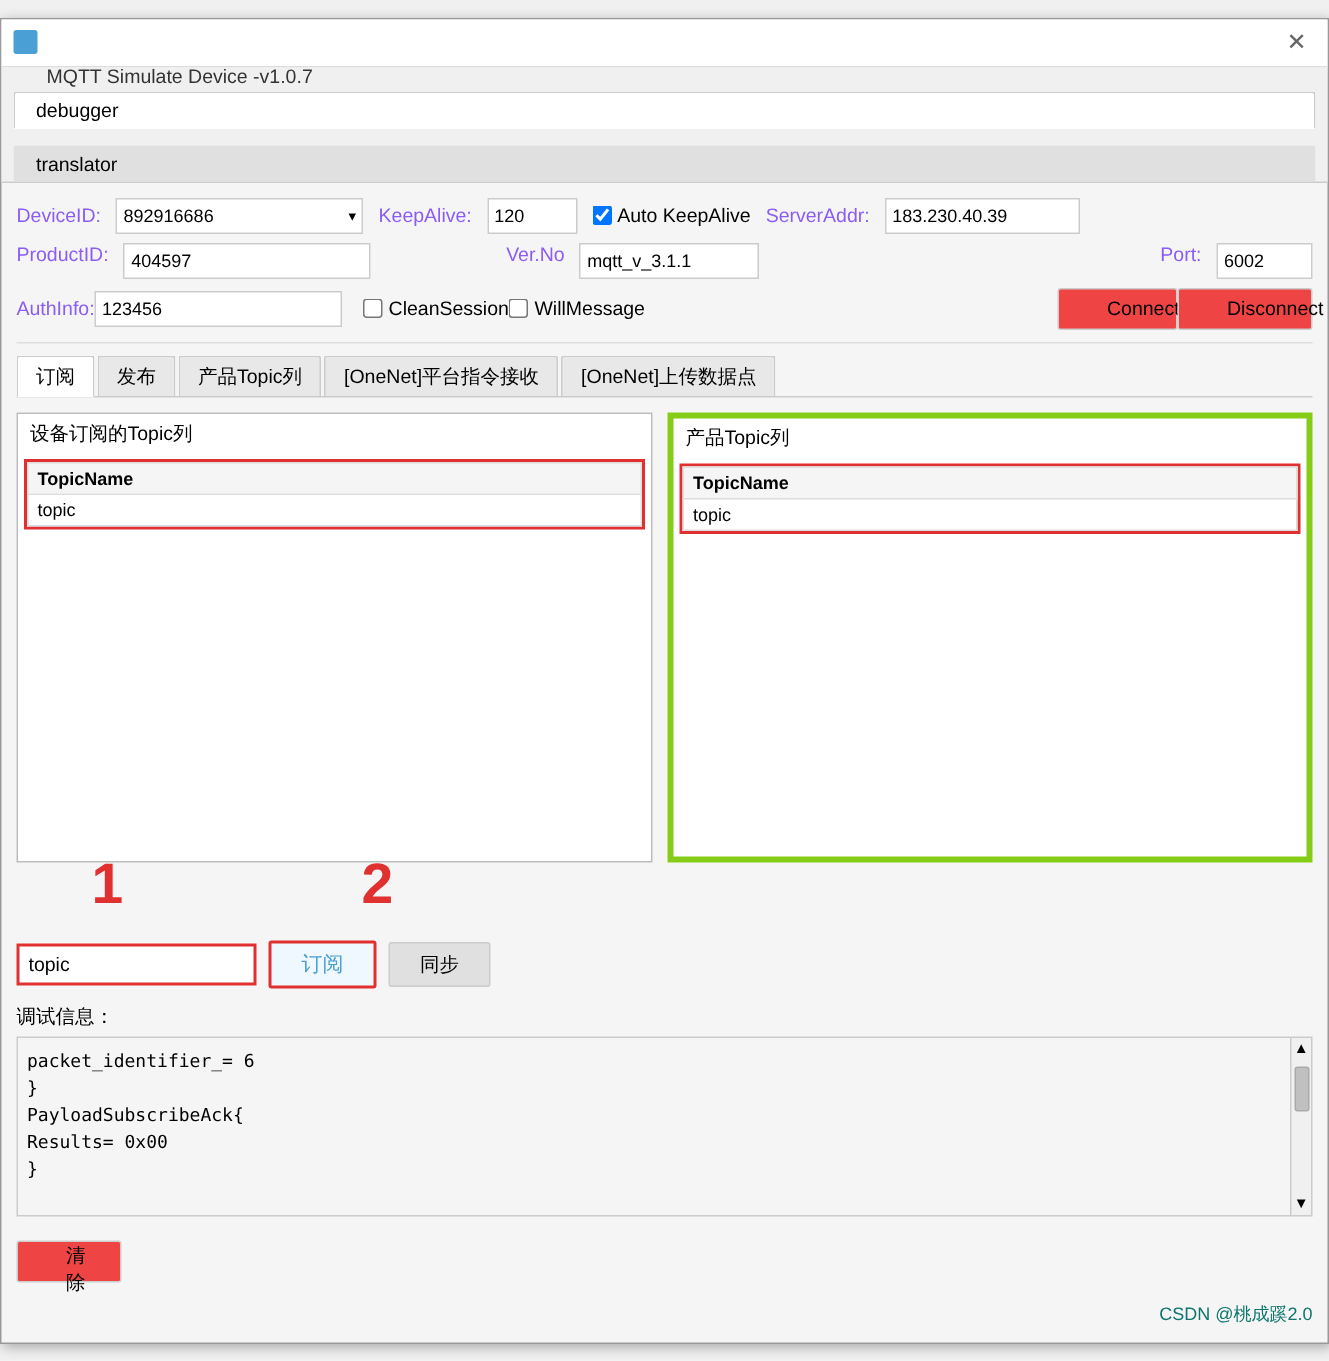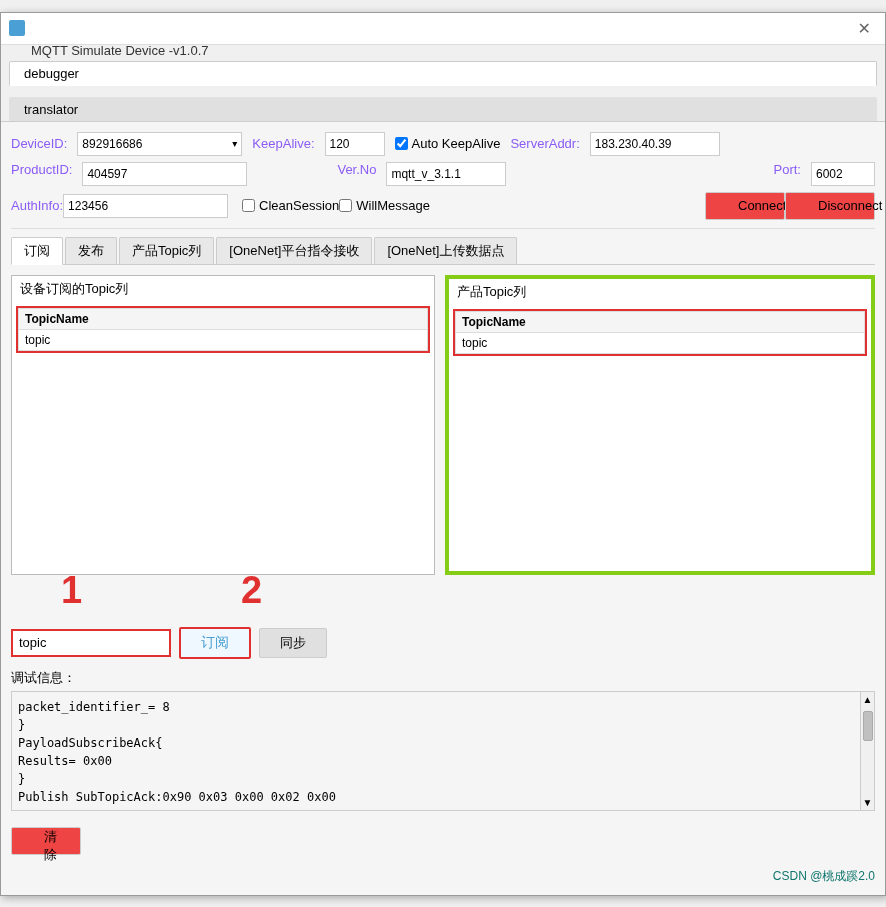--- a/index.html
+++ b/index.html
@@ -335,26 +335,25 @@
       <input type="text" class="topic-input" value="topic" style="">
       <button style="border:2px solid #e03030; height:32px; padding:0 20px; background:#f0f8ff; cursor:pointer; font-size:14px; color:#4a9fd4; border-radius:2px;">订阅</button>
       <button class="btn-sync btn" style="height:30px; padding:0 20px;">同步</button>
     </div>
 
     
     <div class="debug-section">
       <div class="debug-label">调试信息：</div>
       <div class="debug-wrapper">
         <div class="debug-text">
-          <span>packet_identifier_= 8</span><br>
+          <span>packet_identifier_= 6</span><br>
           <span>}</span><br>
           <span>PayloadSubscribeAck{</span><br>
           <span>Results= 0x00</span><br>
           <span>}</span><br>
-          <span>Publish SubTopicAck:0x90 0x03 0x00 0x02 0x00</span>
         </div>
         <div class="scrollbar-y">
           <span class="scroll-arrow">▲</span>
           <div class="scroll-thumb"></div>
           <span class="scroll-arrow" style="margin-top:auto;">▼</span>
         </div>
       </div>
     </div>
 
     

